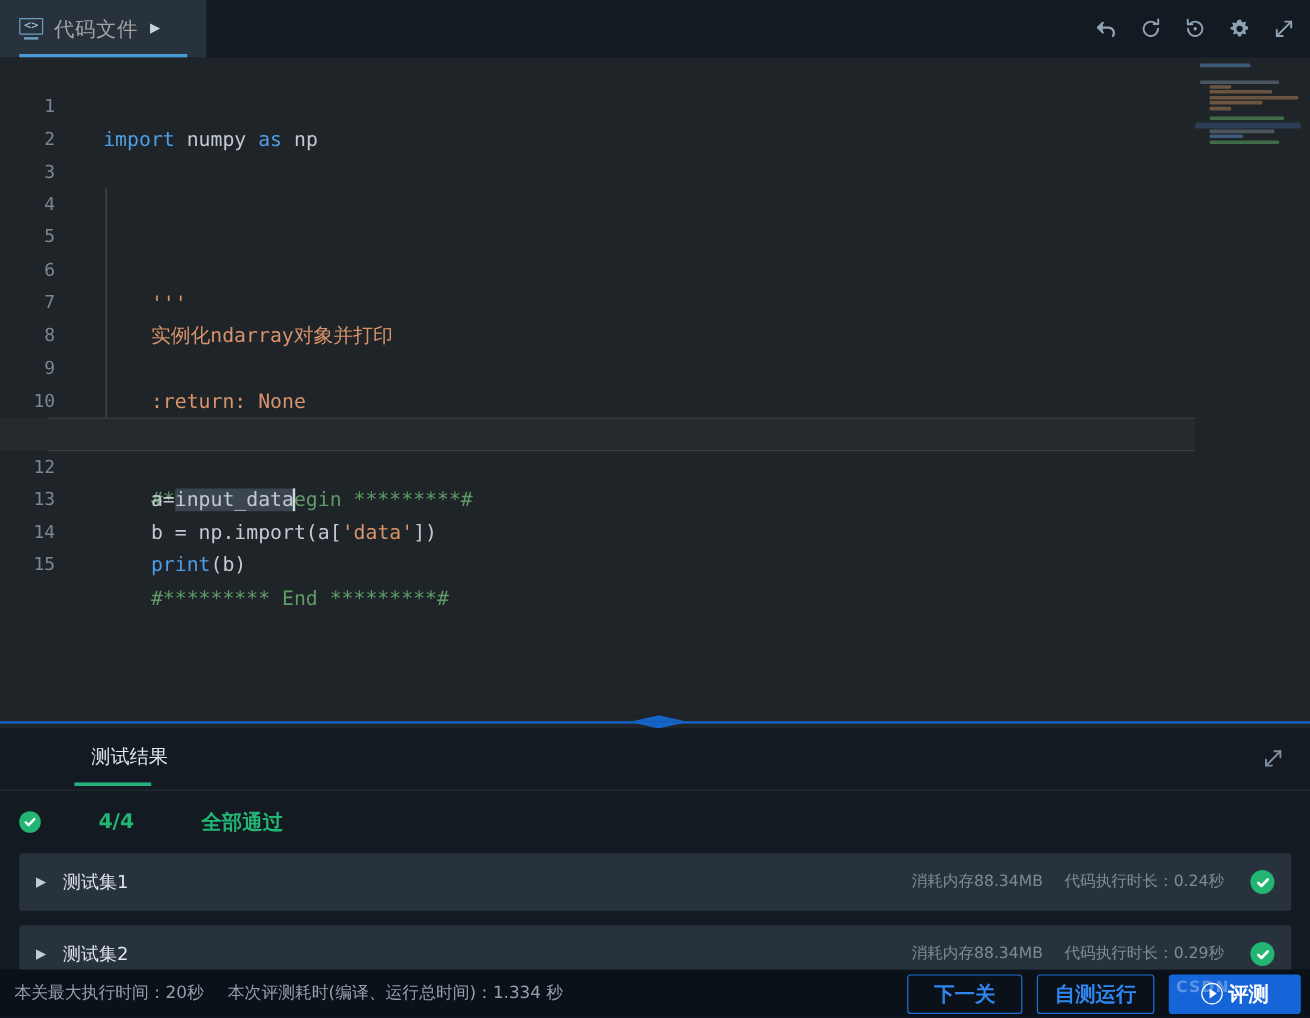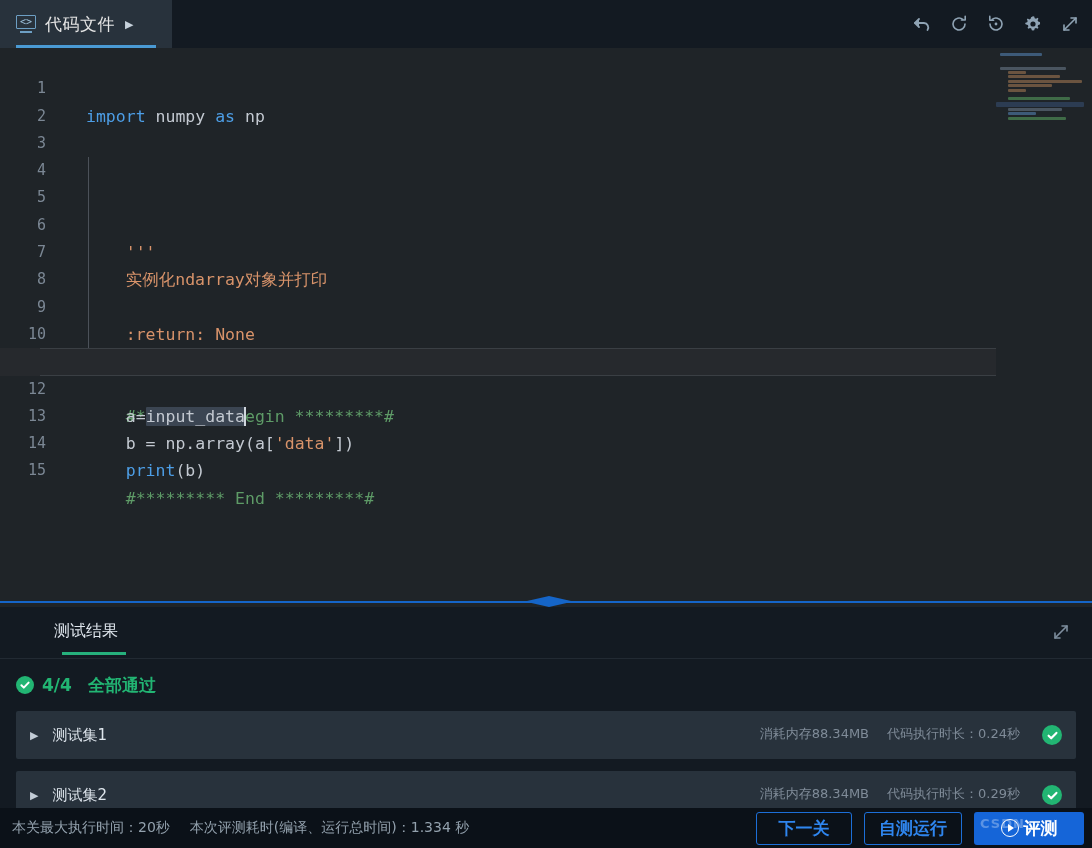--- a/index.html
+++ b/index.html
@@ -36,21 +36,21 @@
   .tab-icon .base {
     position: absolute; left: 4px; bottom: 0; width: 12px; height: 1.6px;
     background: #6d9fc4;
   }
   .tab-icon .chev {
     position: absolute; left: 0; top: 0; width: 20px; height: 14px;
     color: #9fc2dd; font-size: 10px; line-height: 14px; text-align: center;
     font-family: "DejaVu Sans Mono", monospace;
   }
   .tab-label {
-    color: #e5e5e5; font-size: 17px; letter-spacing: .5px;
+    color: #a3a3a3; font-size: 17px; letter-spacing: .5px;
     font-family: "DejaVu Sans", sans-serif;
   }
   .tab-arrow {
     margin-left: 10px; color: #c7d2dc; font-size: 11px; line-height: 1;
   }
 
   .topbar-actions {
     position: absolute; right: 10px; top: 0; height: 48px;
     display: flex; align-items: center; gap: 13px;
   }
@@ -141,36 +141,37 @@
 
   
   .result {
     position: absolute; left: 0; top: 607px; width: 1092px; height: 241px;
     background: #131a22;
   }
   .result-head {
     position: relative; height: 52px; border-bottom: 1px solid #222a33;
   }
   .result-tab {
-    position: absolute; left: 54px; top: 14px;
+    position: absolute; left: 76px; top: 14px;
     color: #dfe6ed; font-size: 16px;
     font-family: "DejaVu Sans", sans-serif;
   }
   .result-tab-underline {
     position: absolute; left: 62px; top: 45px; width: 64px; height: 3px;
     background: #26b07c;
   }
   .expand-btn {
     position: absolute; right: 17px; top: 15px; width: 24px; height: 24px;
     color: #7e8e9e;
   }
 
   .summary {
     position: relative; height: 52px; display: flex; align-items: center;
     padding-left: 16px;
+    gap: 40px;
   }
   .check-circle {
     width: 18px; height: 18px; border-radius: 50%; background: #22b573;
     display: flex; align-items: center; justify-content: center;
     flex: 0 0 auto;
   }
   .check-circle svg { display: block; }
   .summary-count {
     margin-left: 8px; color: #22b573; font-size: 17px; font-weight: bold;
     font-family: "DejaVu Sans", sans-serif;
@@ -374,21 +375,21 @@
         <span class="ln-code cmt">    #********* Begin *********#</span>
       </div>
 
       <div class="ln-row active">
         <span class="ln-num">12</span>
         <span class="ln-code">    <span class="plain">a=</span><span class="hl plain">input_data</span><span class="caret"></span></span>
       </div>
 
       <div class="ln-row">
         <span class="ln-num">13</span>
-        <span class="ln-code">    <span class="plain">b = np.array(a[</span><span class="str">'data'</span><span class="plain">])</span></span>
+        <span class="ln-code">    <span class="plain">b = np.import(a[</span><span class="str">'data'</span><span class="plain">])</span></span>
       </div>
 
       <div class="ln-row">
         <span class="ln-num">14</span>
         <span class="ln-code">    <span class="kw">print</span><span class="plain">(b)</span></span>
       </div>
 
       <div class="ln-row">
         <span class="ln-num">15</span>
         <span class="ln-code cmt">    #********* End *********#</span>

